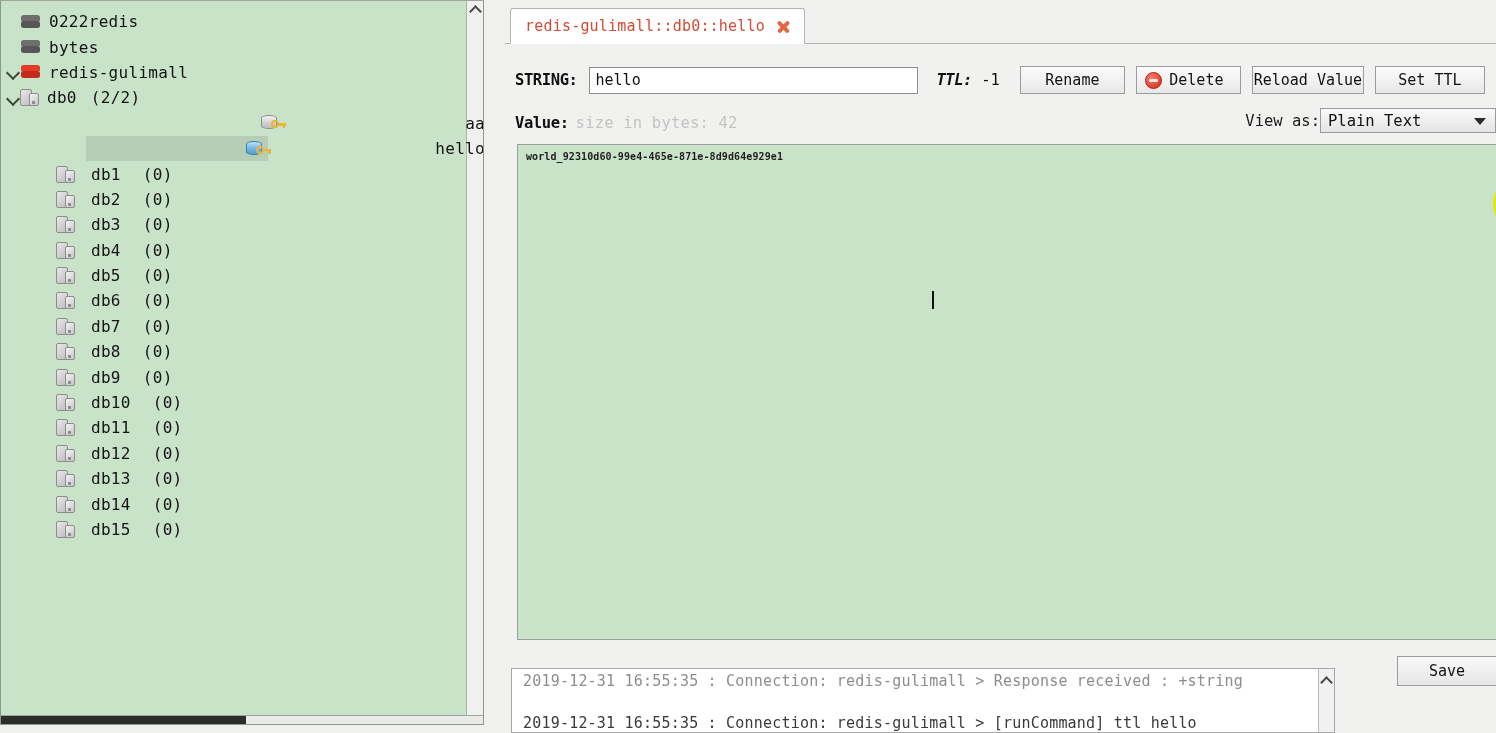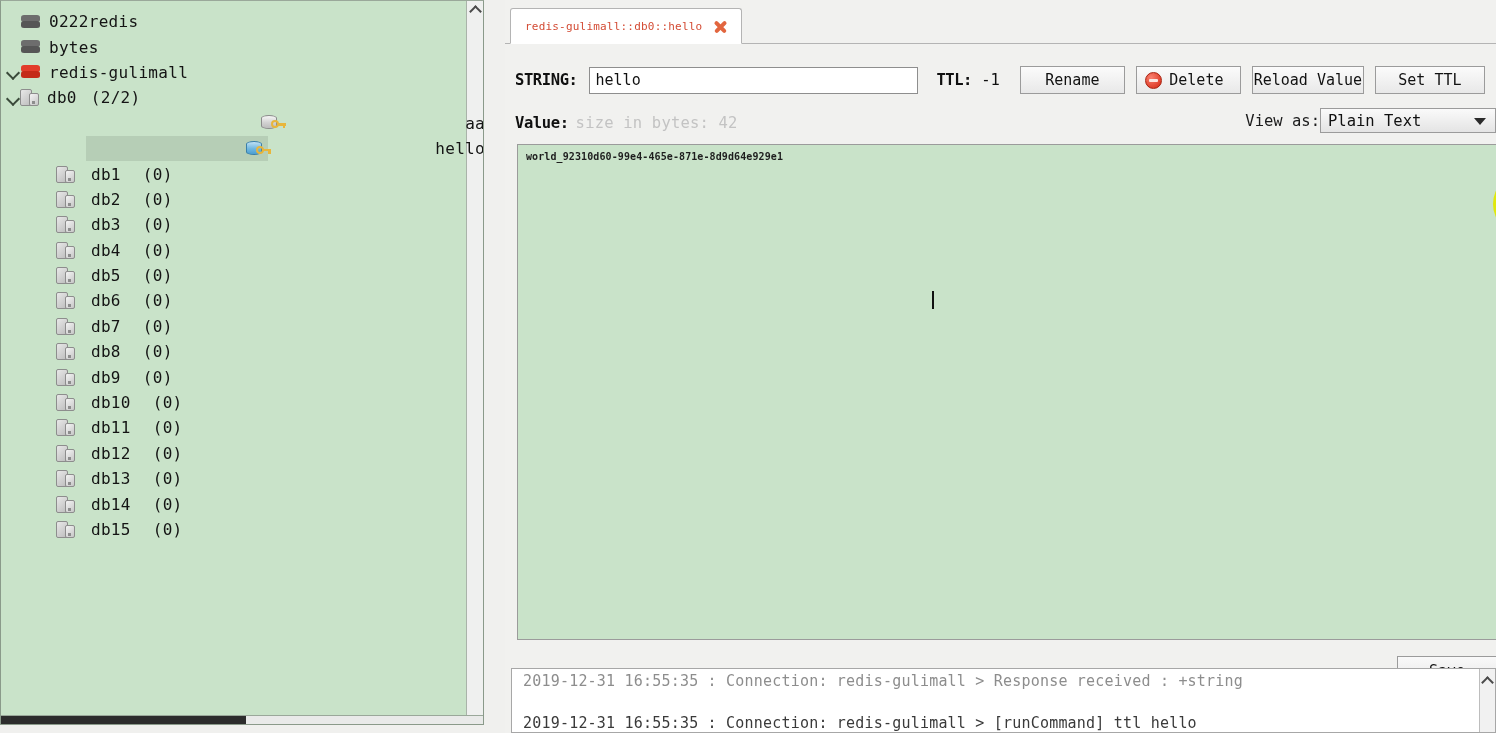--- a/index.html
+++ b/index.html
@@ -204,21 +204,21 @@
     height: 36px;
     padding: 0 12px 0 14px;
     display: flex; align-items: center;
     background: #ffffff;
     border: 1px solid #b4b4b4;
     border-bottom: 1px solid #ffffff;
     border-top-left-radius: 3px;
     border-top-right-radius: 3px;
   }
   #tab-title {
-    font-size: 11px;
+    font-size: 15px;
     color: #d34b34;
     letter-spacing: 0.2px;
   }
   .close-x {
     margin-left: 10px;
     width: 17px; height: 17px;
     position: relative;
   }
   .close-x::before, .close-x::after {
     content: "";
@@ -253,21 +253,21 @@
     font-size: 15px;
     color: #111;
     padding: 0 6px;
     outline: none;
   }
   #ttl-label {
     margin-left: 19px;
     font-size: 15.5px;
     color: #101010;
   }
-  #ttl-label b { letter-spacing: -0.5px; }
+  #ttl-label b { letter-spacing: -0.5px; font-style: italic; }
   .btn {
     height: 28px;
     background: linear-gradient(180deg,#fbfbfb 0%, #e8e8e8 100%);
     border: 1px solid #9b9b9b;
     font-family: "DejaVu Sans Mono", "Liberation Mono", monospace;
     font-size: 15px;
     color: #111;
     display: flex; align-items: center; justify-content: center;
     padding: 0 14px;
     white-space: nowrap;
@@ -387,21 +387,21 @@
     border: 1px solid #9b9b9b;
     display: flex; align-items: center; justify-content: center;
     font-size: 15px;
     color: #111;
   }
 
   
   #log-panel {
     position: absolute;
     left: 6px; top: 668px;
-    width: 985px; height: 65px;
+    width: 824px; height: 65px;
     background: #ffffff;
     border: 1px solid #a7a7a7;
     overflow: hidden;
   }
   .log-line {
     position: absolute;
     left: 11px;
     font-family: "DejaVu Sans Mono", "Liberation Mono", monospace;
     font-size: 15px;
     color: #3a3a3a;

